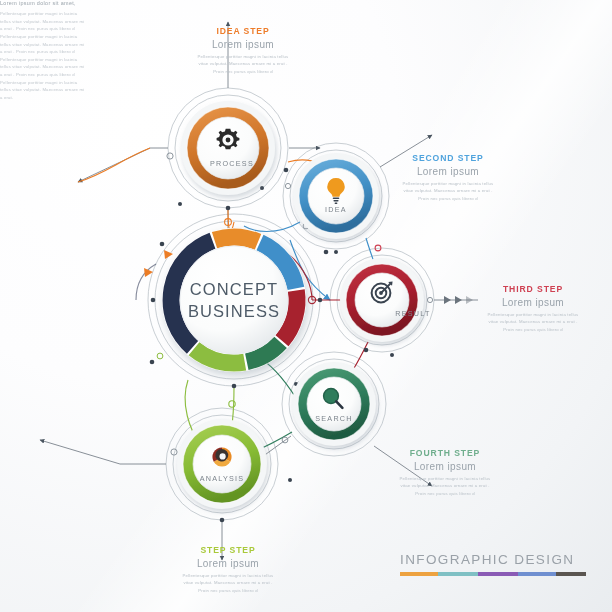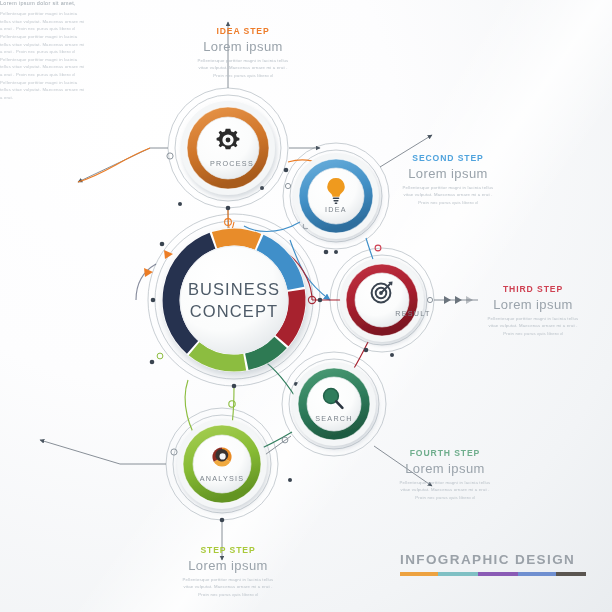--- a/index.html
+++ b/index.html
@@ -26,21 +26,21 @@
   #net{z-index:1;}
   #nodes{z-index:3;}
 
   
   .callout{position:absolute;z-index:5;}
   .co-title{
     font-size:8.6px;letter-spacing:.9px;font-weight:bold;
     margin:0 0 3px 0;white-space:nowrap;
   }
   .co-sub{
-    font-size:13px;color:#9aa3ab;letter-spacing:.4px;margin:0 0 3px 0;
+    font-size:10px;color:#9aa3ab;letter-spacing:.4px;margin:0 0 3px 0;
   }
   .co-body{
     font-size:4.3px;line-height:1.72;color:#b7bfc6;letter-spacing:.18px;
     margin:0;max-width:92px;
   }
   .co-center .co-title,.co-center .co-sub{text-align:center;}
   .co-center .co-body{text-align:center;margin:0 auto;}
 
   #c-first{left:197px;top:26px;}
   #c-second{left:402px;top:105px;margin-top:48px;}
@@ -51,21 +51,21 @@
   #c-left{left:30px;top:250px;z-index:5;}
   #c-left .lh{
     font-size:5.4px;color:#9aa3ab;letter-spacing:.35px;margin:0 0 4px 0;
   }
   #c-left .lb{
     font-size:4.3px;line-height:1.78;color:#c0c7cd;letter-spacing:.15px;
     margin:0;max-width:88px;
   }
 
   
-  #brand{position:absolute;left:400px;top:552px;z-index:6;font-weight:bold;}
+  #brand{position:absolute;left:400px;top:552px;z-index:6;}
   #brand .bt{
     font-size:13.5px;letter-spacing:1.4px;color:#9aa1a8;white-space:nowrap;
     margin:0 0 5px 0;
   }
   #brand .bar{display:flex;width:186px;height:4px;}
   #brand .bar i{display:block;height:100%;}
 
   
   .nlabel{
     position:absolute;z-index:6;
@@ -329,22 +329,22 @@
         <path d="M0,0 L0,-9.6 A9.6,9.6 0 0 1 8.3,4.8 z" fill="#e98a22"></path>
         <path d="M0,0 L8.3,4.8 A9.6,9.6 0 0 1 -8.3,4.8 z" fill="#f0a93f"></path>
         <path d="M0,0 L-8.3,4.8 A9.6,9.6 0 0 1 0,-9.6 z" fill="#8f2b22"></path>
         <path d="M-3.6,-7.2 a8,8 0 0 1 8.4,1.4 a6.4,6.4 0 1 1 -8.4,-1.4 z" fill="#3a3330"></path>
         <circle cx="0.6" cy="-0.6" r="3.1" fill="#f6f7f8"></circle>
       </g>
     </g>
   </svg>
 
   <div class="clabel" style="left:234px;top:300px;">
+    <div>CONCEPT</div>
     <div>BUSINESS</div>
-    <div>CONCEPT</div>
   </div>
 
   <div class="nlabel" style="left:228px;top:163px;padding-left:8px;">PROCESS</div>
   <div class="nlabel" style="left:336px;top:209px;text-align:center;">IDEA</div>
   <div class="nlabel" style="left:382px;top:313px;margin-left:31px;">RESULT</div>
   <div class="nlabel" style="left:334px;top:418px;">SEARCH</div>
   <div class="nlabel" style="left:222px;top:478px;">ANALYSIS</div>
 
   <div class="callout co-center" id="c-first">
     <p class="co-title" style="color:#ee7d2b">IDEA STEP</p>

